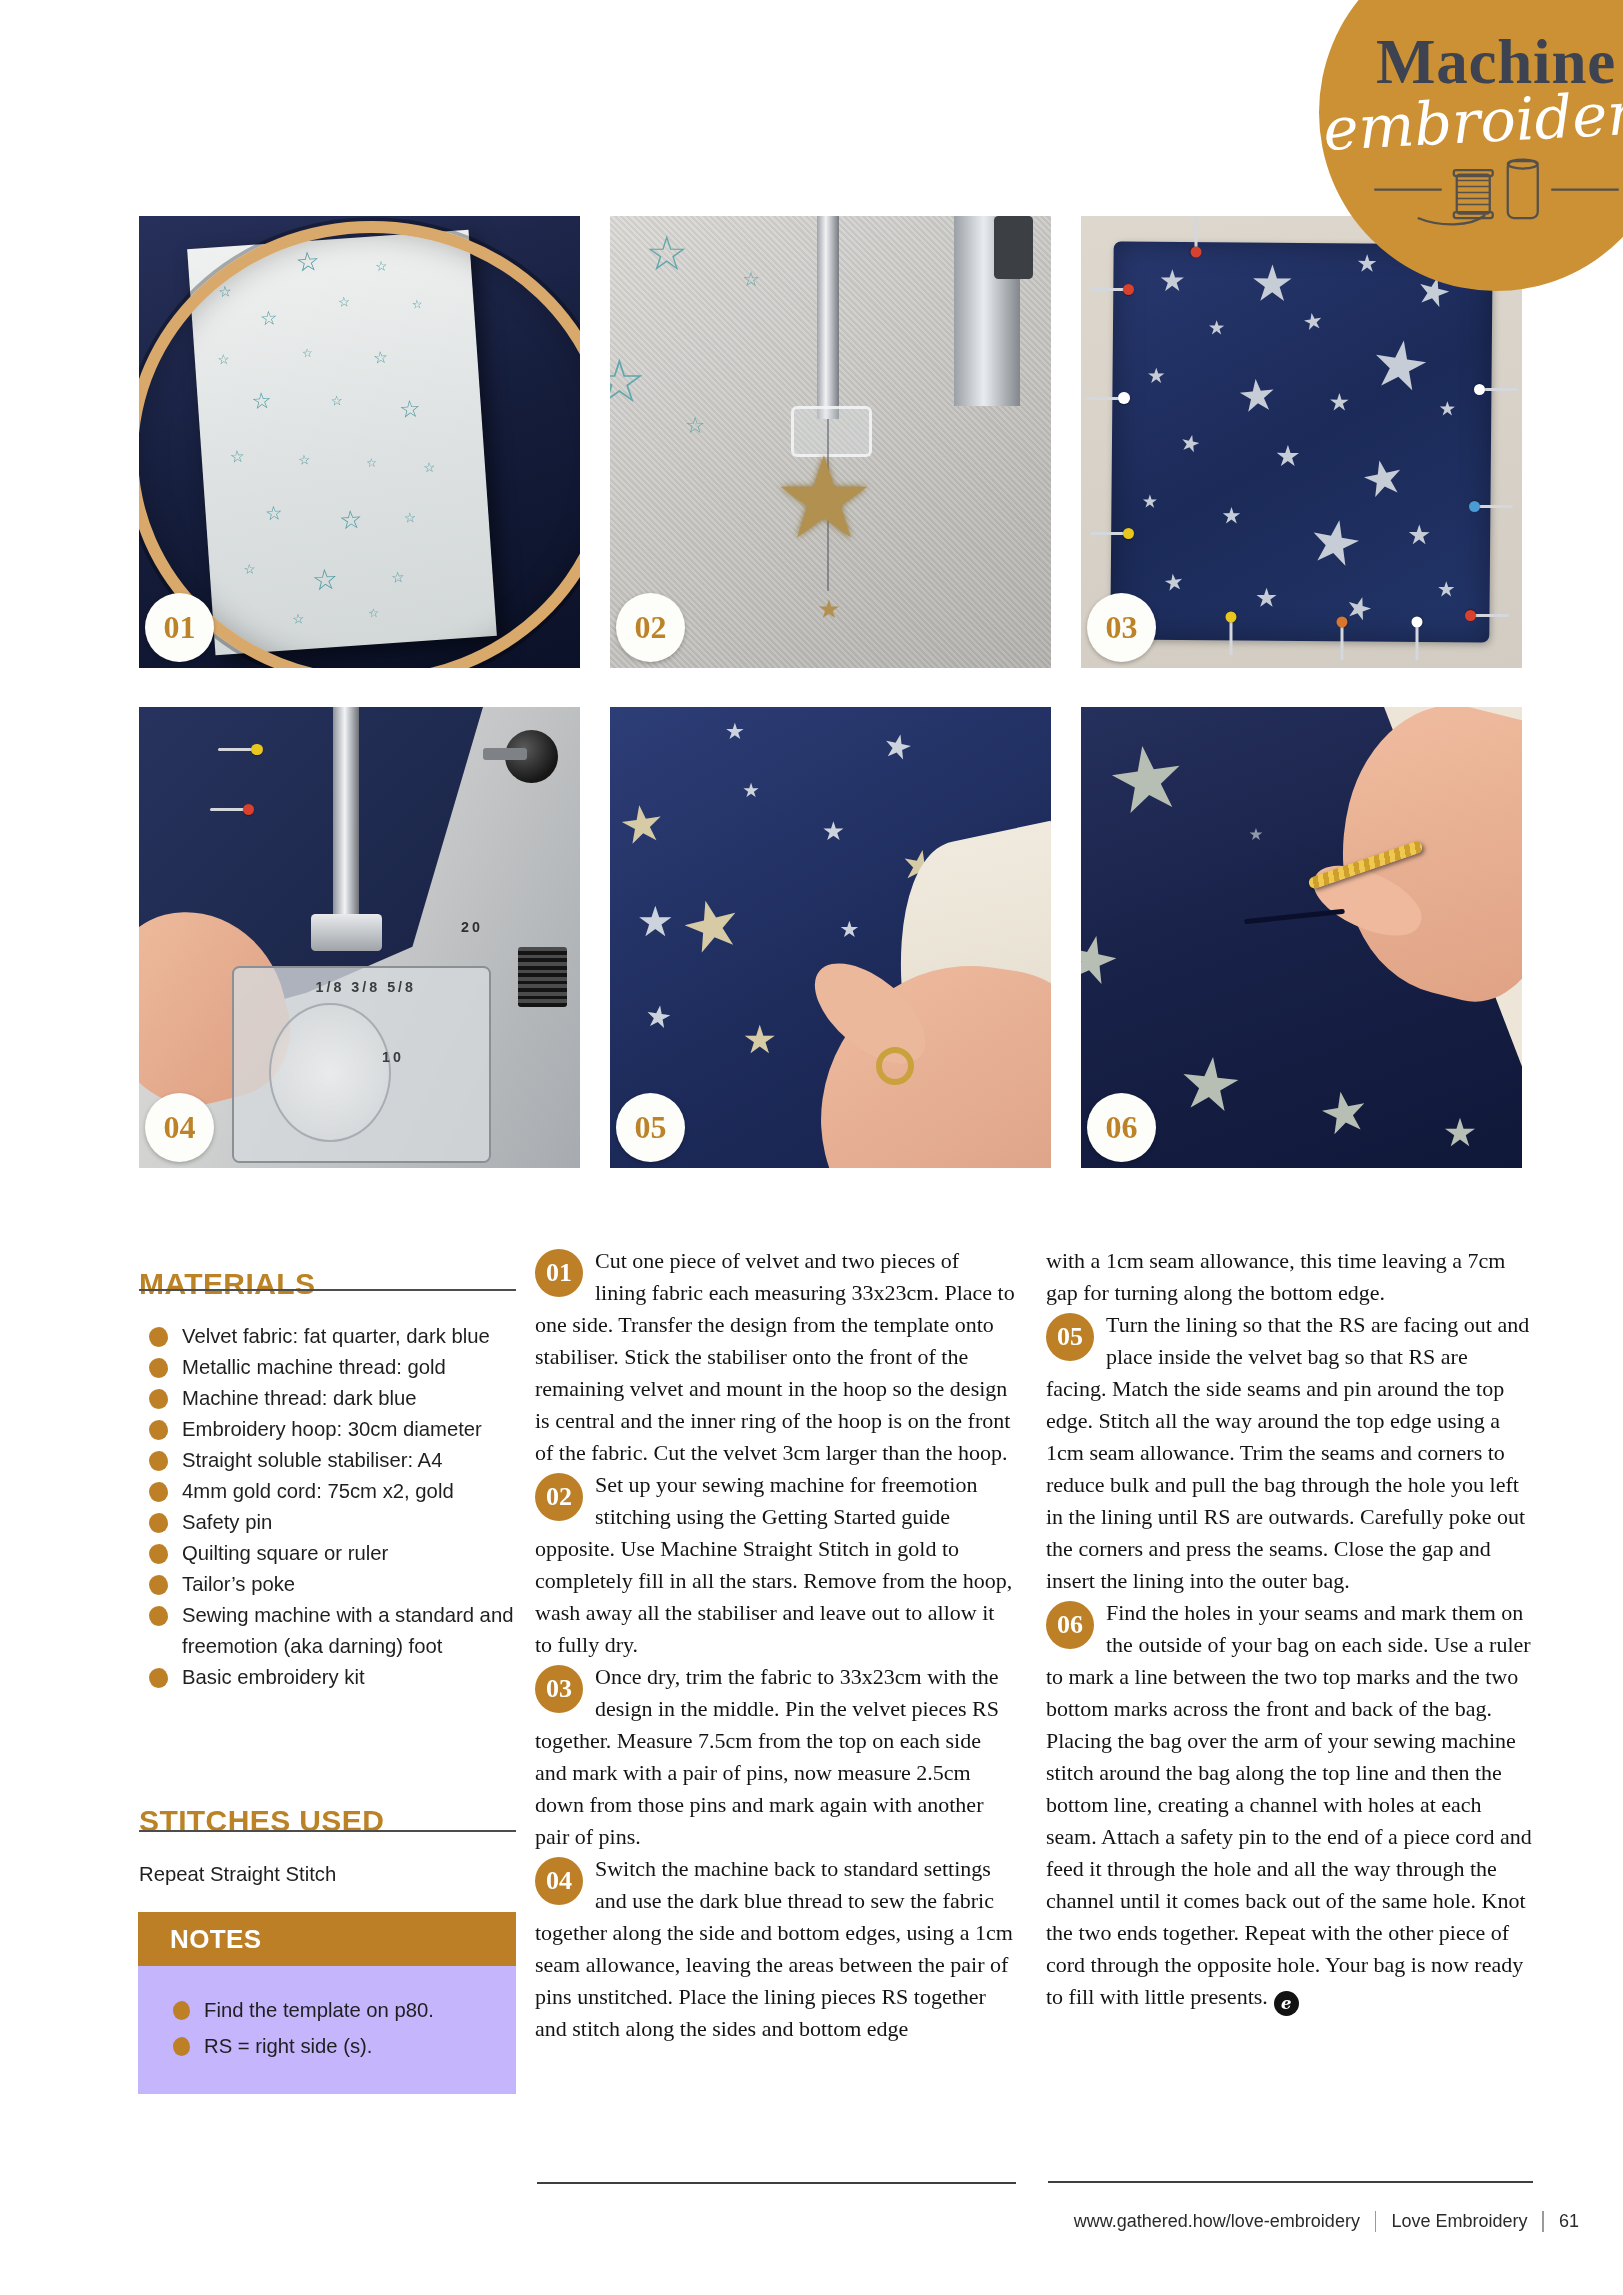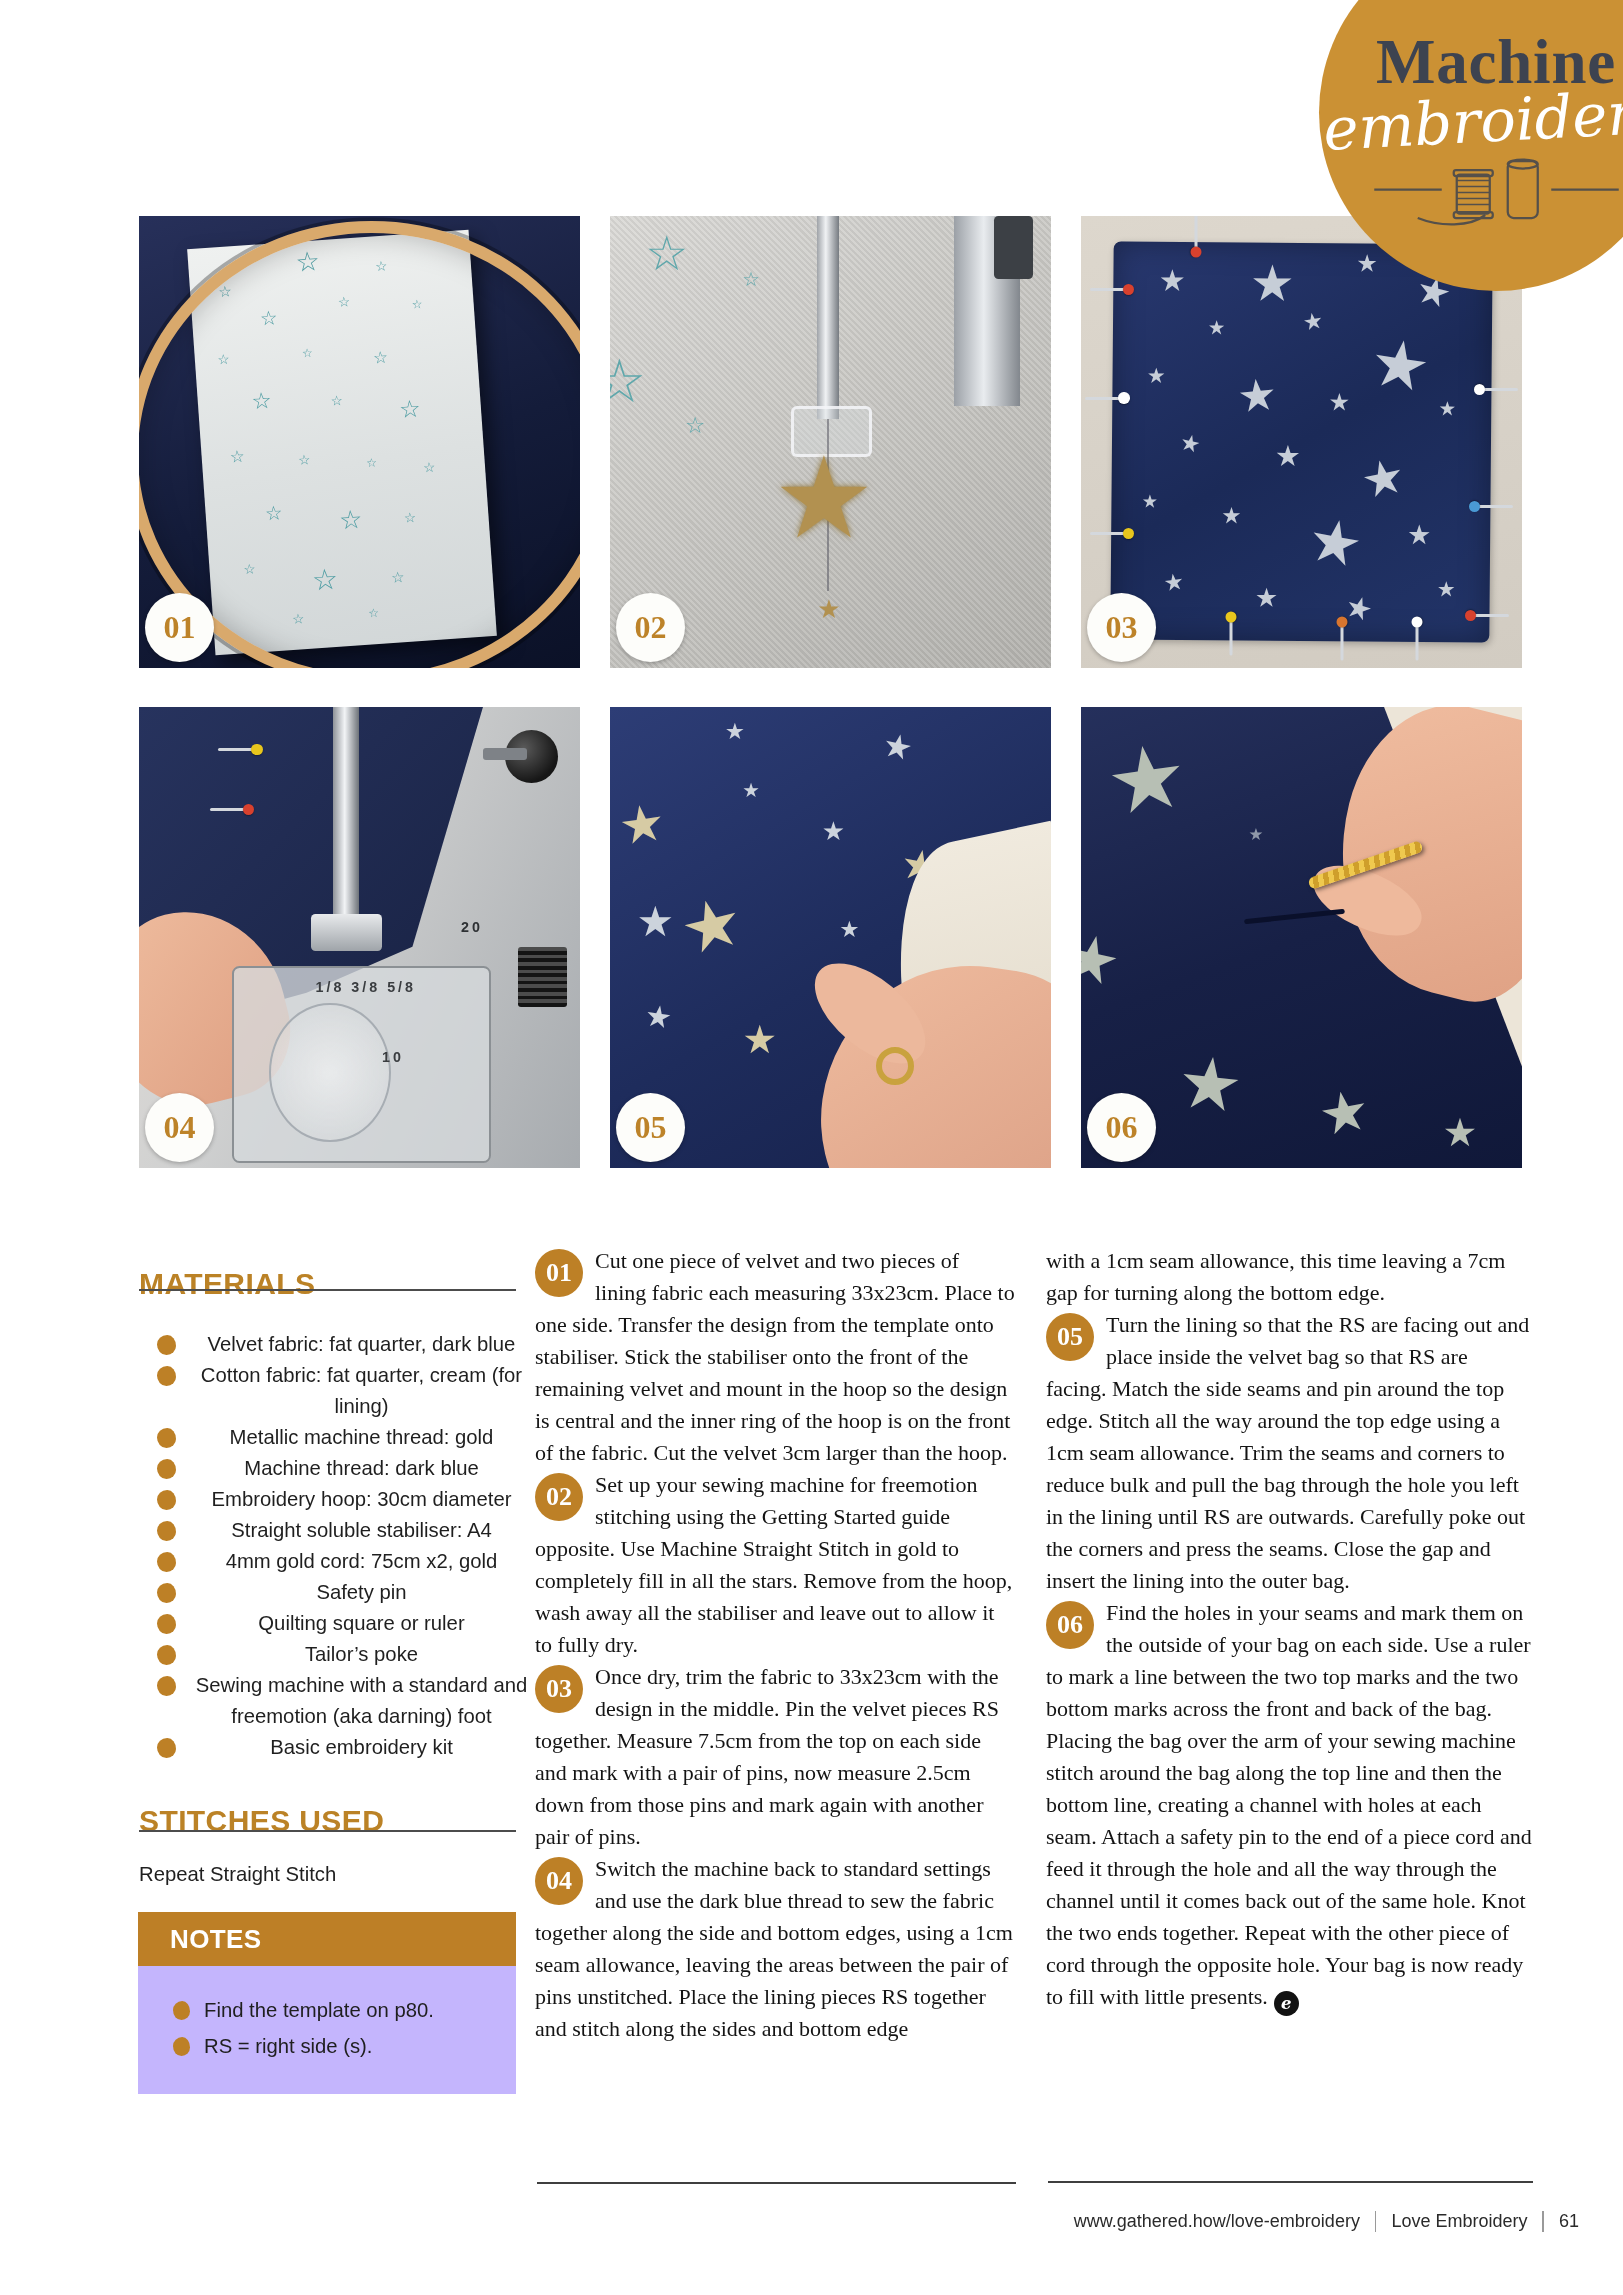--- a/index.html
+++ b/index.html
@@ -89,21 +89,21 @@
   .p6-finger{top:36%;right:22%;width:26%;height:12%;background:#eeb99c;border-radius:48%;transform:rotate(24deg);}
   .p6-slit{left:37%;top:45%;width:23%;height:5.3px;background:#0a102b;border-radius:3px;transform:rotate(-6deg);}
   .p6-cord{left:51%;top:33%;width:27%;height:12px;border-radius:6.8px;transform:rotate(-19deg);
            background:repeating-linear-gradient(100deg,#efc94f 0 5.3px,#cf9f2b 5.3px 10.6px);
            box-shadow:1.5px 2.3px 4.5px rgba(0,0,0,.5);}
 
   
   .gold-h{position:absolute;color:#bb8226;font:bold 30px/32px "Liberation Sans", sans-serif;letter-spacing:0.4px;}
   .rule{position:absolute;height:1.5px;background:#4c4c4c;}
   .col-left{position:absolute;left:139px;width:378px;}
-  .mat-list{list-style:none;margin:16px;padding:0;font:20.3px/31px "Liberation Sans", sans-serif;color:#1f1f1f;text-align:center;}
+  .mat-list{list-style:none;margin:8px;padding:0;font:20.3px/31px "Liberation Sans", sans-serif;color:#1f1f1f;}
   .mat-list li{position:relative;padding-left:35px;}
   .blob{position:absolute;left:1.5px;top:6px;width:19px;height:20.3px;background:#bd8026;
         border-radius:54% 46% 50% 50% / 48% 55% 45% 52%;}
   .plain{font:20.3px/26px "Liberation Sans", sans-serif;color:#1f1f1f;}
 
   .notes{position:absolute;left:138px;top:1912px;width:378px;}
   .notes-head{height:54px;background:#bd7f26;color:#ffffff;font:bold 26px/54px "Liberation Sans", sans-serif;
               padding-left:32px;letter-spacing:0.4px;}
   .notes-body{background:#c4b5fd;padding:26px 0 30px 0;}
   .notes-list{list-style:none;margin:0;padding:0 15px 0 33px;font:20.3px/36px "Liberation Sans", sans-serif;color:#1f1f1f;}
@@ -288,21 +288,20 @@
     <span class="st" style="left:54%;top:82%;font-size:56px;color:#b7bfb4;transform:rotate(-10deg)">★</span>
     <span class="st" style="left:82%;top:88%;font-size:39px;color:#b7bfb4">★</span>
     <div class="num-badge">06</div>
   </figure>
 
   <h2 class="gold-h" style="left:139px;top:1243px;">MATERIALS</h2>
   <div class="rule" style="left:139px;top:1289px;width:377px;"></div>
 
   <ul class="mat-list col-left" style="top:1313px;">
     <li><span class="blob"></span><span>Velvet fabric: fat quarter, dark blue</span></li>
-    <li><span class="blob"></span><span>Cotton fabric: fat quarter, cream (for lining)</span></li>
     <li><span class="blob"></span><span>Metallic machine thread: gold</span></li>
     <li><span class="blob"></span><span>Machine thread: dark blue</span></li>
     <li><span class="blob"></span><span>Embroidery hoop: 30cm diameter</span></li>
     <li><span class="blob"></span><span>Straight soluble stabiliser: A4</span></li>
     <li><span class="blob"></span><span>4mm gold cord: 75cm x2, gold</span></li>
     <li><span class="blob"></span><span>Safety pin</span></li>
     <li><span class="blob"></span><span>Quilting square or ruler</span></li>
     <li><span class="blob"></span><span>Tailor’s poke</span></li>
     <li><span class="blob"></span><span>Sewing machine with a standard and freemotion (aka darning) foot</span></li>
     <li><span class="blob"></span><span>Basic embroidery kit</span></li>

